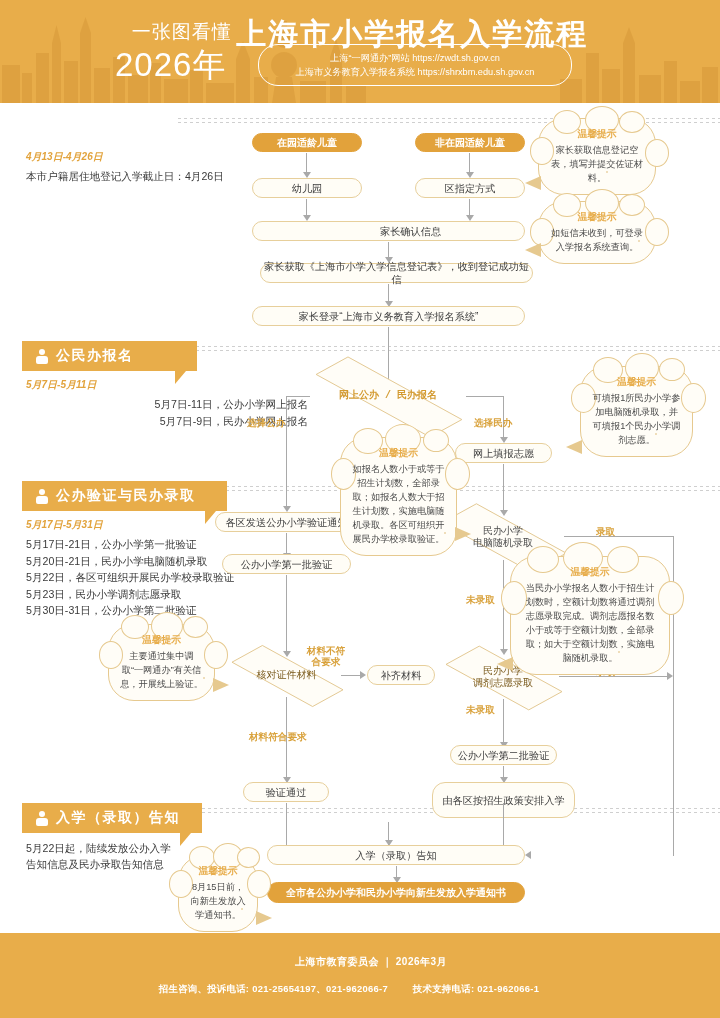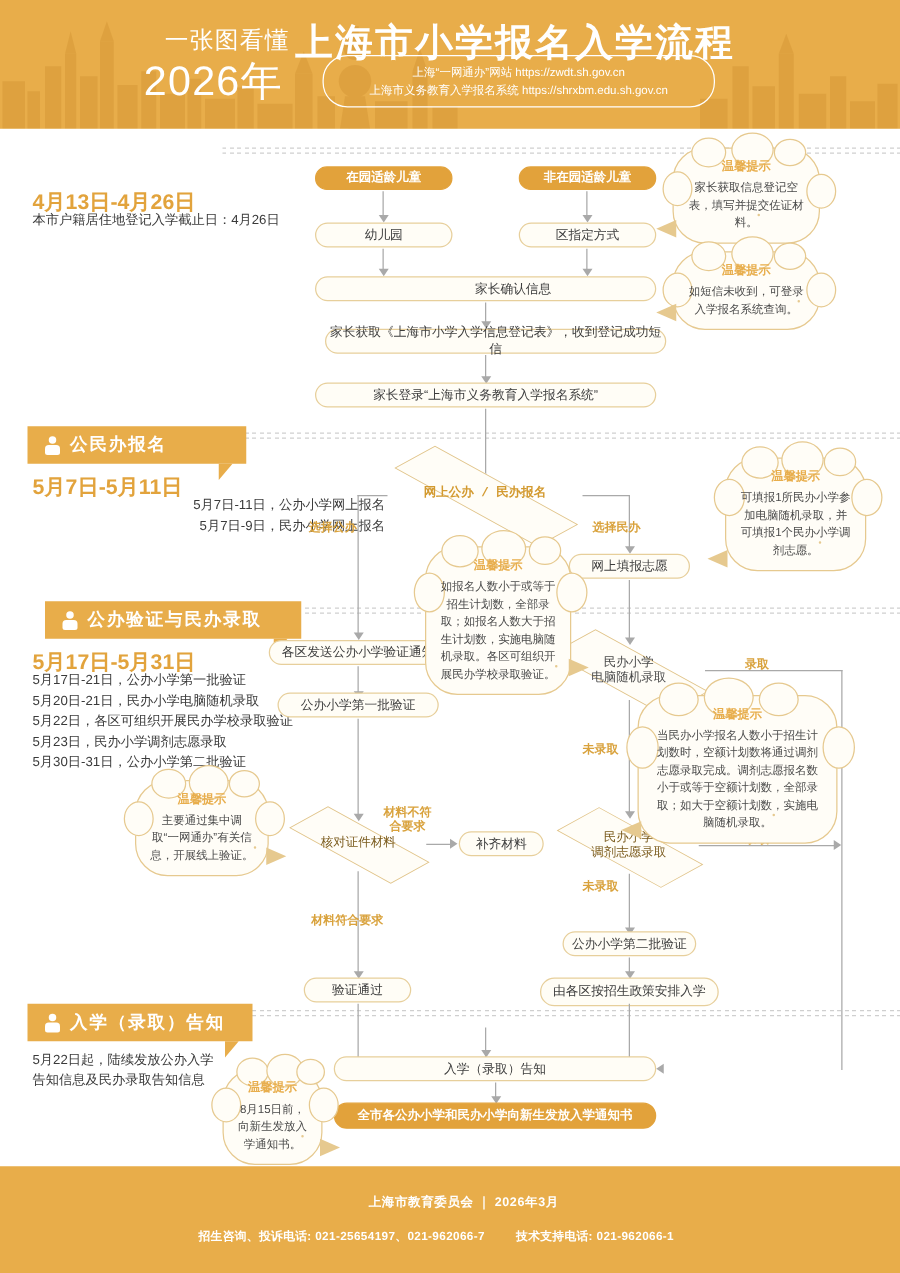--- a/index.html
+++ b/index.html
@@ -45,21 +45,21 @@
   .banner .btxt{font-size:14px;font-weight:bold;letter-spacing:1.5px;margin-left:7px;}
   .banner .notch{
     position:absolute;right:-0px;top:30px;width:0;height:0;
     border-left:11px solid #e8ad4a;border-right:11px solid transparent;
     border-bottom:13px solid transparent;
   }
   .person-icon{width:13px;height:15px;position:relative;display:inline-block;}
   .person-icon .h{position:absolute;left:3px;top:0;width:6px;height:6px;border-radius:50%;background:#fff;}
   .person-icon .b{position:absolute;left:0;top:7px;width:12px;height:8px;border-radius:3px 3px 2px 2px;background:#fff;}
 
-  .sec-dates{position:absolute;color:#e2a33c;font-size:17px;font-weight:bold;}
+  .sec-dates{position:absolute;color:#e2a33c;font-size:10px;font-weight:bold;font-style:italic;}
   .sec-body{position:absolute;color:#3a3a3a;font-size:10.6px;line-height:16.5px;}
 
   
   .dotsep{
     position:absolute;height:1px;
     background-image:repeating-linear-gradient(to right,#cfcfcf 0 3px,transparent 3px 6px);
   }
 
   
   .node{
@@ -316,21 +316,21 @@
     <span class="lobe" style="left:82px;top:-9px;width:24px;height:21px;"></span>
     <span class="lobe" style="left:-10px;top:20px;width:23px;height:30px;"></span>
     <span class="lobe" style="left:104px;top:20px;width:23px;height:30px;"></span>
     <span class="tail right" style="right:-15px;bottom:14px;"></span>
     <span class="inner">
       <span class="ctitle">温馨提示</span>
       <span>如报名人数小于或等于招生计划数，全部录取；如报名人数大于招生计划数，实施电脑随机录取。各区可组织开展民办学校录取验证。</span>
     </span>
   </div>
 
-  <div class="banner" style="left:36px;top:481px;width:205px;">
+  <div class="banner" style="left:22px;top:481px;width:205px;">
     <span class="person-icon">
         <span class="h"></span>
         <span class="b"></span>
       </span>
     <span class="btxt">公办验证与民办录取</span>
     <span class="notch"></span>
   </div>
   <div class="sec-dates" style="left:26px;top:518px;">5月17日-5月31日</div>
   <div class="sec-body" style="left:26px;top:536px;width:310px;white-space:pre-line;">5月17日-21日，公办小学第一批验证
 5月20日-21日，民办小学电脑随机录取
@@ -416,21 +416,21 @@
   <div class="edge-label" style="left:596px;top:666px;">录取</div>
 
   <div class="ln lnv" style="left:503px;top:699px;height:44px;"></div>
   <div class="arrow-d" style="left:500px;top:742px;"></div>
   <div class="edge-label" style="left:466px;top:704px;">未录取</div>
 
   <div class="node" style="left:450px;top:745px;width:107px;height:20px;">公办小学第二批验证</div>
   <div class="ln lnv" style="left:503px;top:766px;height:12px;"></div>
   <div class="arrow-d" style="left:500px;top:777px;"></div>
 
-  <div class="node" style="left:432px;top:782px;width:143px;height:23px;">由各区按招生政策安排入学</div>
+  <div class="node" style="left:432px;top:782px;width:143px;height:36px;">由各区按招生政策安排入学</div>
   <div class="ln lnv" style="left:503px;top:803px;height:51px;"></div>
   <div class="ln lnh" style="left:388px;top:853px;width:116px;"></div>
 
   <div class="node" style="left:243px;top:782px;width:86px;height:20px;">验证通过</div>
   <div class="ln lnv" style="left:286px;top:803px;height:51px;"></div>
   <div class="ln lnh" style="left:286px;top:853px;width:103px;"></div>
   <div class="ln lnv" style="left:388px;top:822px;height:32px;"></div>
   <div class="arrow-d" style="left:385px;top:840px;"></div>
 
   <div class="banner" style="left:22px;top:803px;width:180px;">

